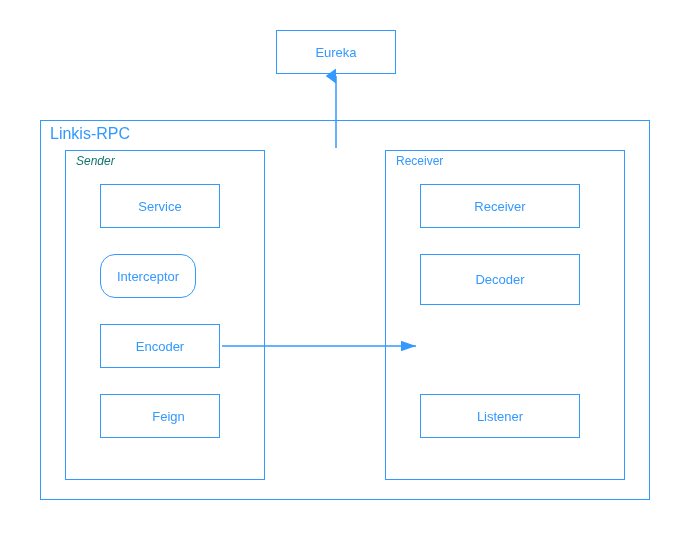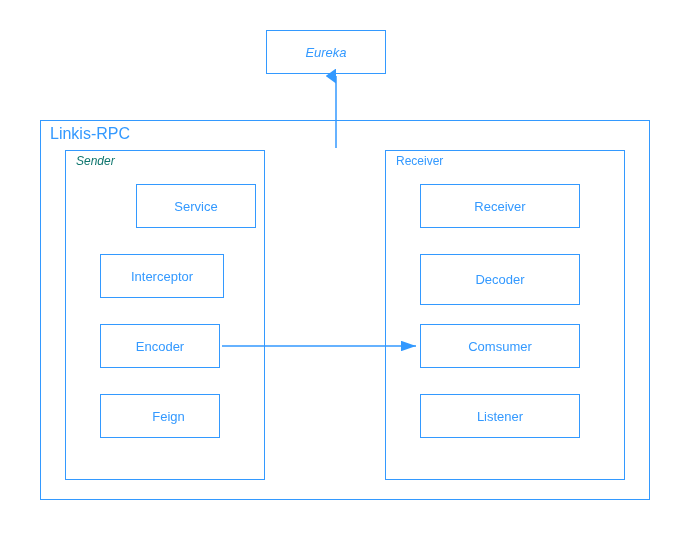--- a/index.html
+++ b/index.html
@@ -16,30 +16,29 @@
       width: 692px;
       height: 546px;
       position: relative;
       background: #fff;
     }
 
     
     .eureka-box {
       position: absolute;
       top: 30px;
-      left: 266px;
+      left: 276px;
       width: 120px;
       height: 44px;
       border: 1.5px solid #3399ff;
       display: flex;
       align-items: center;
       justify-content: center;
       color: #3399ff;
       font-size: 14px;
-      font-style: italic;
     }
 
     
     .linkis-rpc-box {
       position: absolute;
       top: 120px;
       left: 40px;
       width: 610px;
       height: 380px;
       border: 1.5px solid #3399ff;
@@ -100,28 +99,28 @@
       color: #3399ff;
       font-size: 13px;
     }
 
     
     .service-box {
       top: 184px;
       left: 100px;
       width: 120px;
       height: 44px;
-      margin-left: 36px;
     }
 
     .interceptor-box {
       top: 254px;
       left: 100px;
-      width: 124px;
-      height: 44px;
+      width: 96px;
+      height: 44px;
+      border-radius: 15px;
     }
 
     .encoder-box {
       top: 324px;
       left: 100px;
       width: 120px;
       height: 44px;
     }
 
     .feign-box {
@@ -221,21 +220,18 @@
   </div>
 
   <div class="component-box receiver-box">
     <span>Receiver</span>
   </div>
 
   <div class="component-box decoder-box">
     <span>Decoder</span>
   </div>
 
-  <div class="component-box consumer-box">
-    <span>Comsumer</span>
-  </div>
 
   <div class="component-box listener-box">
     <span>Listener</span>
   </div>
 
 </div>
 
 </body></html>

